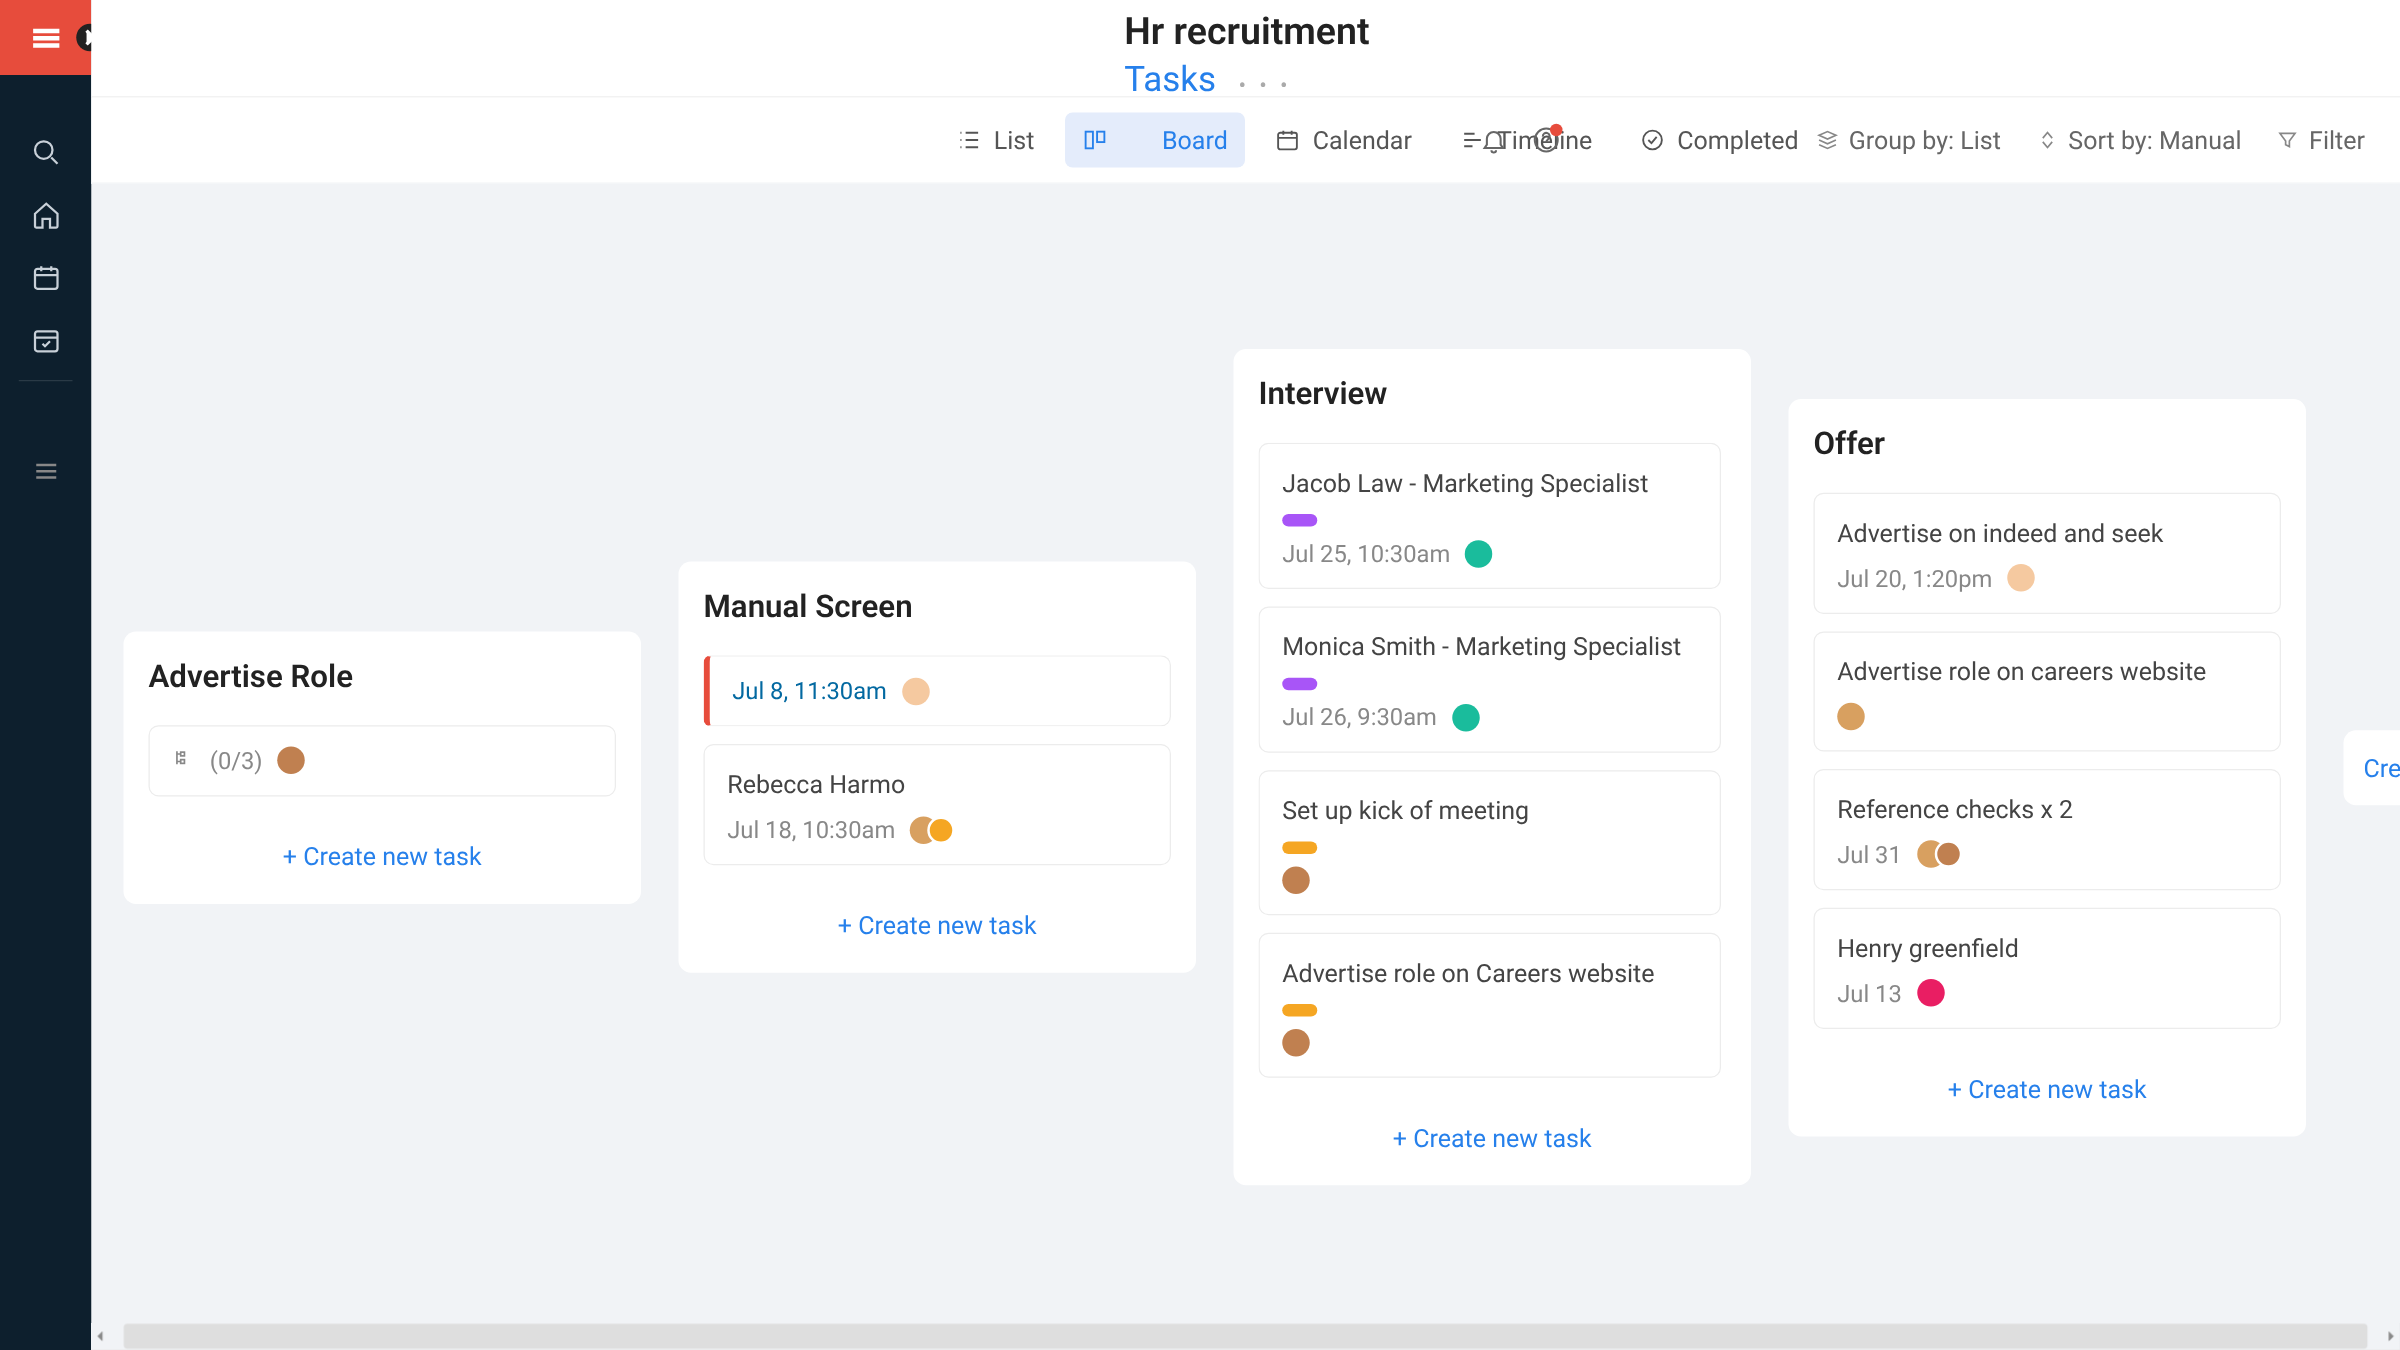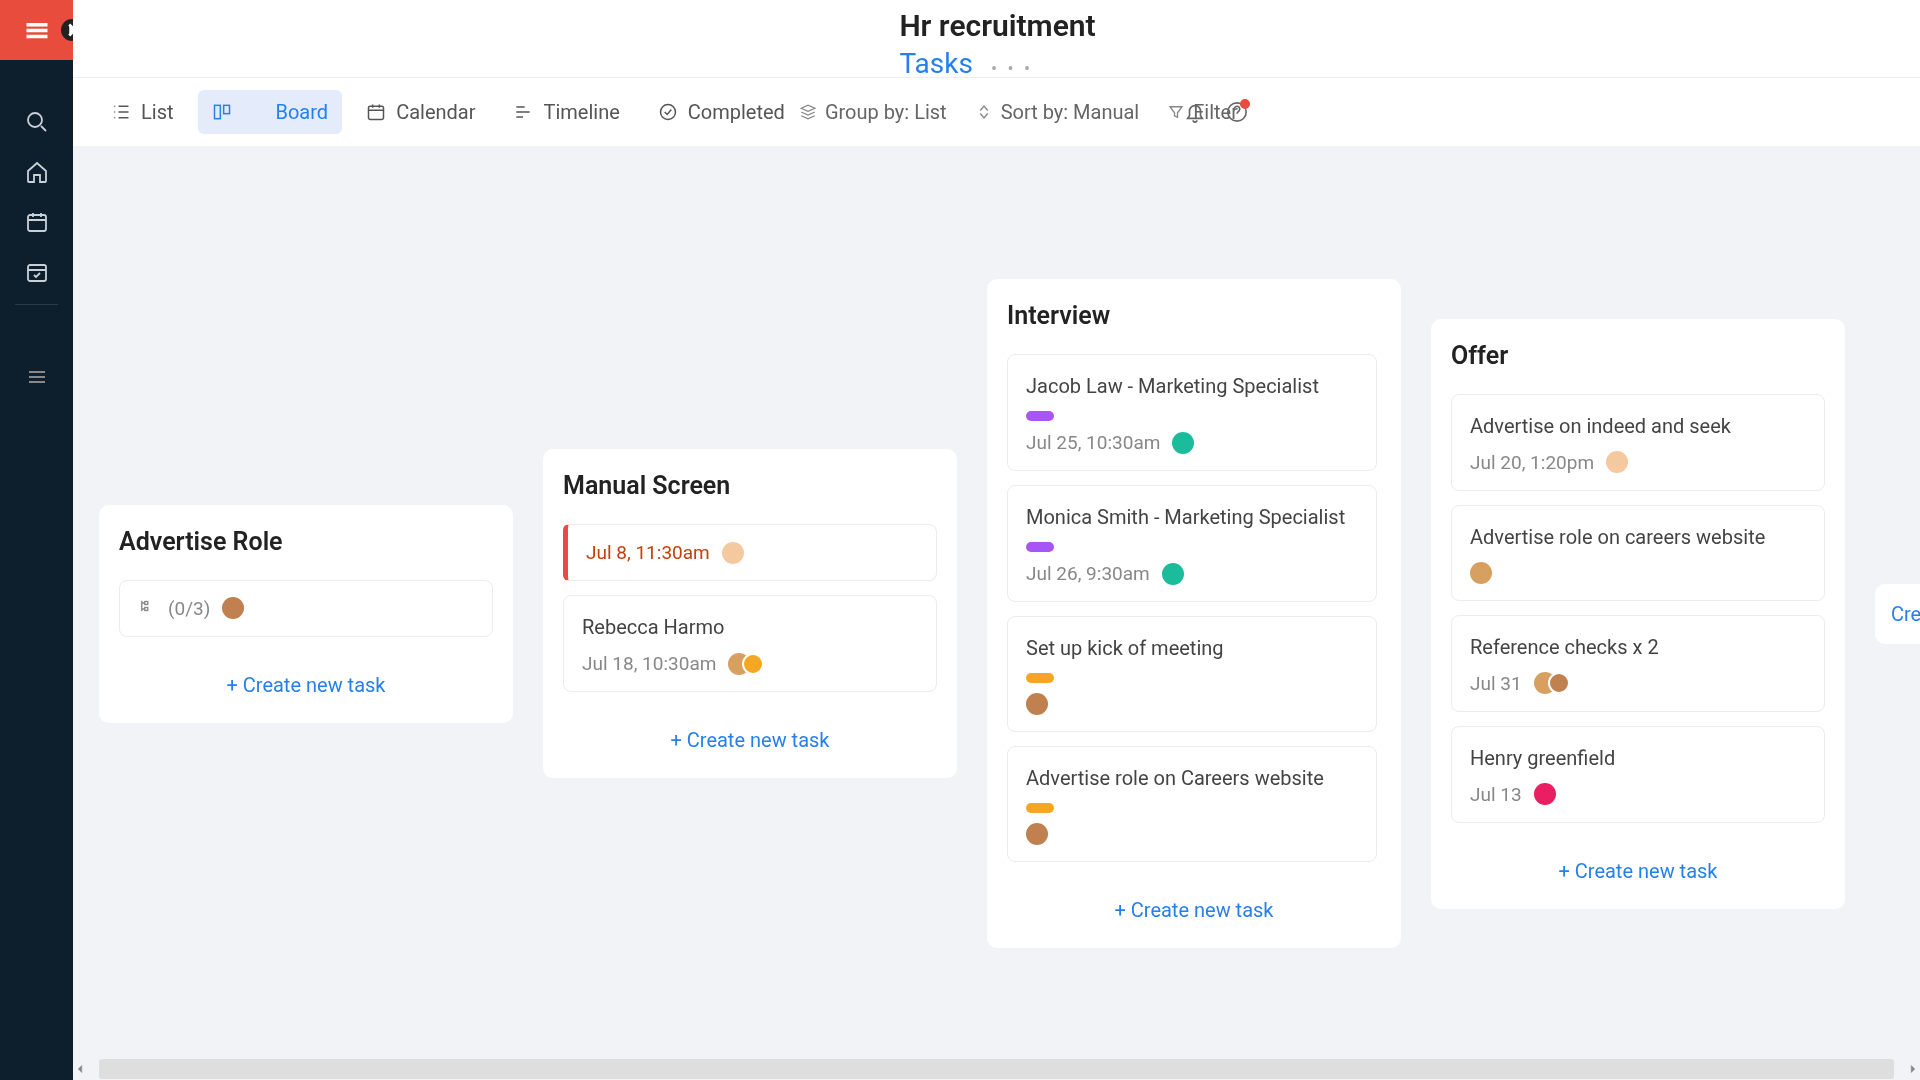--- a/index.html
+++ b/index.html
@@ -33,38 +33,38 @@
 .hr-divider { width: 1px; height: 28px; background: #e0e0e0; }
 .avatars { display: flex; align-items: center; }
 .avatars .av { width: 26px; height: 26px; border-radius: 50%; margin-left: -8px; border: 2px solid #fff; }
 .avatars .count { margin-left: 10px; color: #666; font-size: 18px; }
 .btn-new { background: #2680eb; color: #fff; border: none; border-radius: 6px; padding: 12px 22px; font-size: 19px; font-weight: 500; display: flex; align-items: center; gap: 10px; cursor: pointer; }
 .btn-new .plus { font-size: 22px; line-height: 0; }
 .hr-bell, .hr-help { display: flex; cursor: pointer; position: relative; }
 .badge-dot { position: absolute; top: -2px; right: -2px; width: 10px; height: 10px; border-radius: 50%; background: #e74c3c; }
 
 
-.toolbar { background: #fff; display: flex; align-items: center; justify-content: flex-start; padding: 12px 28px 12px 24px; border-bottom: 1px solid #f1f3f6; }
+.toolbar { background: #fff; display: flex; align-items: center; justify-content: flex-end; padding: 12px 28px 12px 24px; border-bottom: 1px solid #f1f3f6; }
 .views { display: flex; align-items: center; gap: 10px; }
 .view { display: flex; align-items: center; gap: 10px; padding: 10px 14px; border-radius: 6px; font-size: 20px; color: #555; cursor: pointer; }
 .view.active { background: #e4ecfb; color: #2680eb; gap: 44px; }
 .view svg { width: 20px; height: 20px; stroke: currentColor; fill: none; stroke-width: 1.8; }
 .tb-right { display: flex; align-items: center; gap: 28px; }
 .tb-opt { display: flex; align-items: center; gap: 8px; font-size: 20px; color: #666; cursor: pointer; }
 .tb-opt svg { width: 18px; height: 18px; stroke: #888; fill: none; stroke-width: 1.8; }
 
 
 .board-wrap { flex: 1; overflow: auto; padding: 20px 16px 20px 26px; display: flex; gap: 30px; align-items: center; }
 .column { background: #fff; border-radius: 10px; width: 414px; flex: 0 0 414px; padding: 22px 20px 26px; display: flex; flex-direction: column; }
 .col-title { font-size: 25px; font-weight: 600; color: #222; margin-bottom: 24px; }
 .card { border: 1px solid #ececec; border-radius: 8px; padding: 16px 18px; margin-bottom: 14px; cursor: pointer; }
 .card.overdue { border-left: 5px solid #e74c3c; border-top-left-radius: 6px; border-bottom-left-radius: 6px; }
 .card-title { font-size: 20px; color: #444; line-height: 1.5; margin-bottom: 10px; }
 .card-meta { display: flex; align-items: center; gap: 12px; font-size: 19px; color: #888; }
-.card-meta.overdue { color: #c2410c; }
+.card-meta.overdue { color: #0369a1; }
 .card-pill { width: 28px; height: 10px; border-radius: 6px; margin-bottom: 10px; }
 .pill-purple { background: #a855f7; }
 .pill-orange { background: #f5a623; }
 .av-sm { width: 22px; height: 22px; border-radius: 50%; }
 .av-teal { background: #1abc9c; }
 .av-pink { background: #e91e63; }
 .av-face1 { background: #f5c9a0; }
 .av-face2 { background: #d8a060; }
 .av-face3 { background: #c08050; }
 .subtask-icon svg { width: 18px; height: 18px; stroke: #888; fill: none; stroke-width: 1.8; }

